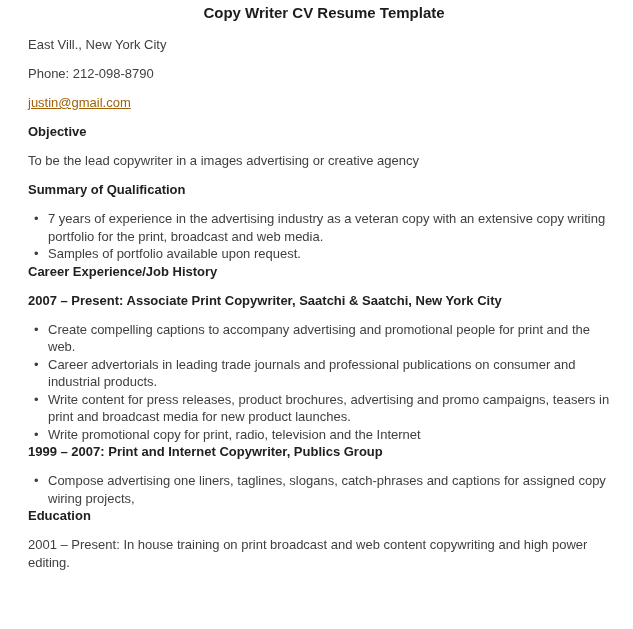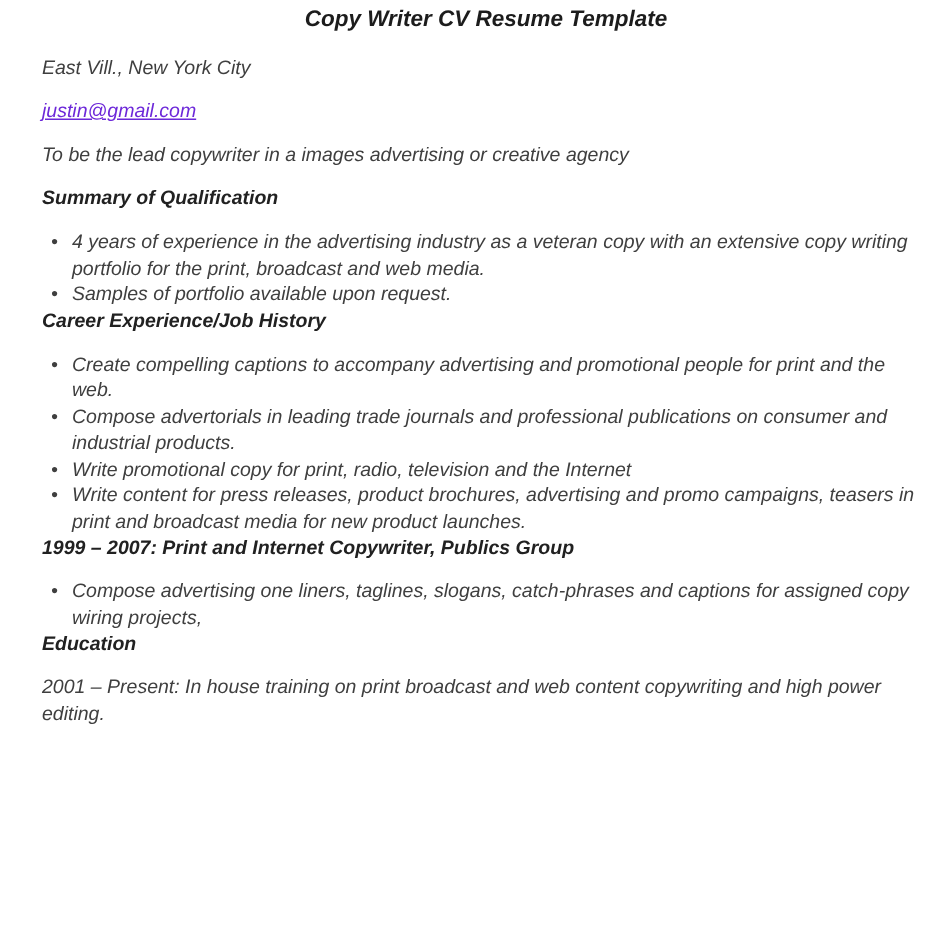--- a/index.html
+++ b/index.html
@@ -14,39 +14,38 @@
     font-family: "Liberation Sans", "DejaVu Sans", sans-serif;
     font-size: 13px;
     line-height: 17.5px;
     color: #3f3f3f;
   }
   .doc {
     padding: 4px 13px 0 28px;
     box-sizing: border-box;
     width: 633px;
     height: 510px;
-    font-style: italic;
   }
   .doc-title {
     text-align: center;
     font-weight: 700;
     font-size: 15px;
     line-height: 18px;
     color: #1c1c1c;
     margin: 0 0 14px 0;
   }
   .para {
     margin: 0 0 11.5px 0;
   }
   .heading {
     font-weight: 700;
     color: #212121;
   }
   a.email-link {
-    color: #6d28d9;
+    color: #a16207;
     text-decoration: underline;
     cursor: pointer;
   }
   ul.bullets {
     list-style: none;
     margin: 0 0 0 0;
     padding: 0;
   }
   ul.bullets li {
     position: relative;
@@ -65,43 +64,46 @@
 </head>
 <body>
 
 <div class="doc">
 
   <div class="doc-title">Copy Writer CV Resume Template</div>
 
 
   <div class="para">East Vill., New York City</div>
 
+  <div class="para">Phone: 212-098-8790</div>
 
   <div class="para">
     <a class="email-link">justin@gmail.com</a>
   </div>
 
+  <div class="para heading">Objective</div>
 
   <div class="para">To be the lead copywriter in a images advertising or creative agency</div>
 
   <div class="para heading">Summary of Qualification</div>
 
   <ul class="bullets">
-    <li>4 years of experience in the advertising industry as a veteran copy with an extensive copy writing portfolio for the print, broadcast and web media.</li>
+    <li>7 years of experience in the advertising industry as a veteran copy with an extensive copy writing portfolio for the print, broadcast and web media.</li>
     <li>Samples of portfolio available upon request.</li>
   </ul>
 
   <div class="para heading">Career Experience/Job History</div>
 
+  <div class="para heading">2007 – Present: Associate Print Copywriter, Saatchi &amp; Saatchi, New York City</div>
 
   <ul class="bullets">
     <li>Create compelling captions to accompany advertising and promotional people for print and the web.</li>
-    <li>Compose advertorials in leading trade journals and professional publications on consumer and industrial products.</li>
+    <li>Career advertorials in leading trade journals and professional publications on consumer and industrial products.</li>
+    <li>Write content for press releases, product brochures, advertising and promo campaigns, teasers in print and broadcast media for new product launches.</li>
     <li>Write promotional copy for print, radio, television and the Internet</li>
-    <li>Write content for press releases, product brochures, advertising and promo campaigns, teasers in print and broadcast media for new product launches.</li>
   </ul>
 
   <div class="para heading">1999 – 2007:  Print and Internet Copywriter, Publics Group</div>
 
   <ul class="bullets">
     <li>Compose advertising one liners, taglines, slogans, catch-phrases and captions for assigned copy wiring projects,</li>
   </ul>
 
   <div class="para heading">Education</div>
 

